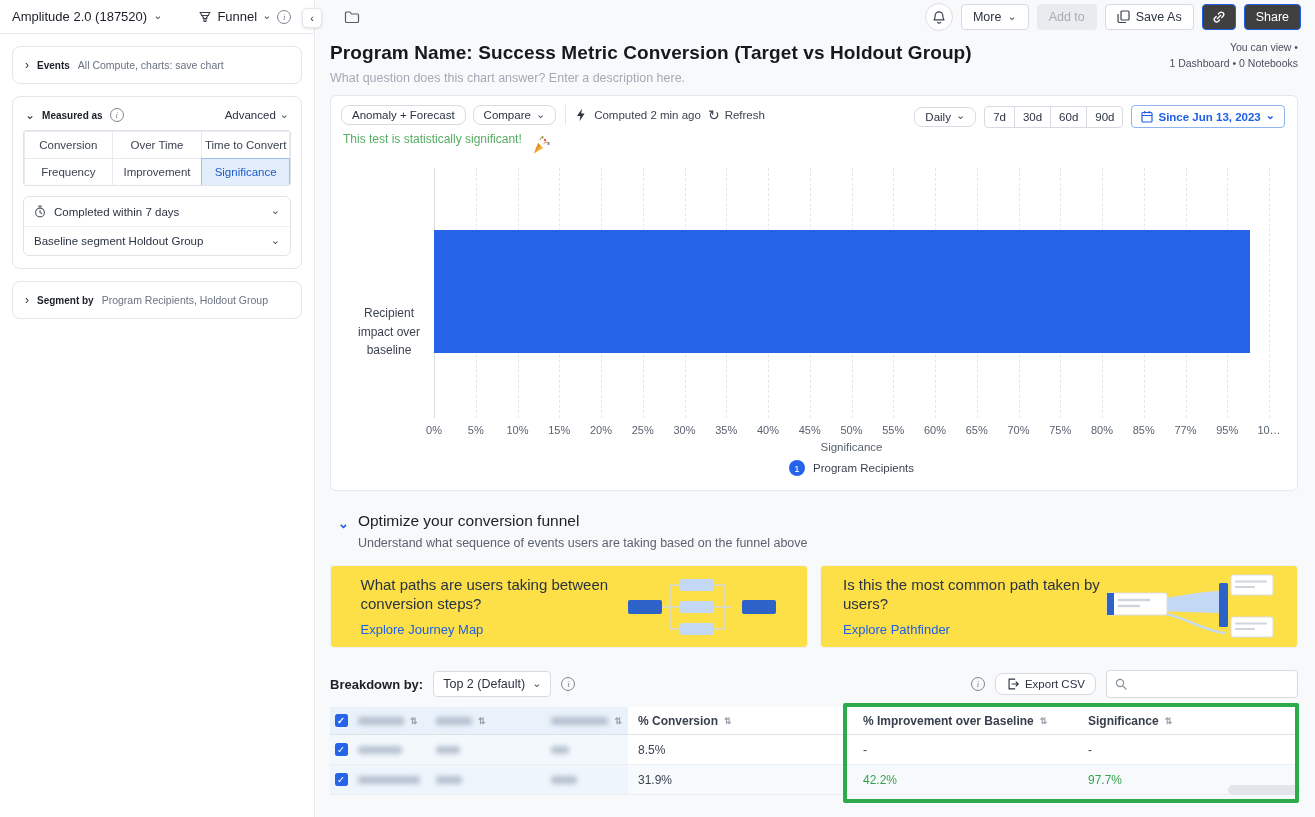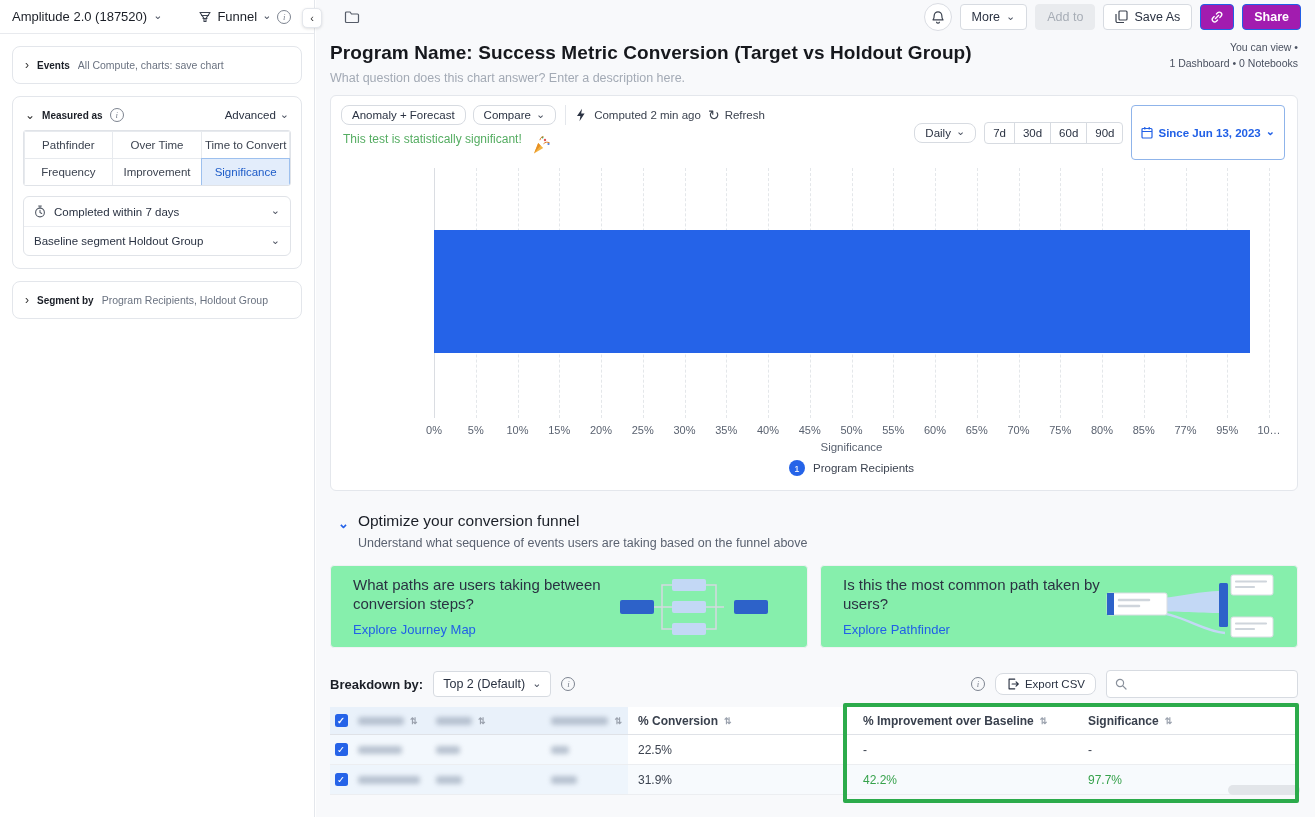--- a/index.html
+++ b/index.html
@@ -31,61 +31,61 @@
   .drop-row + .drop-row { border-top:1px solid #eceef2; }
   .drop-row .chev { margin-left:auto; }
 
   
   .main { position:absolute; left:316px; top:0; width:999px; height:817px; background:#f8f9fb; }
   .main-topbar { height:34px; display:flex; align-items:center; padding:0 14px 0 28px; }
   .tb-right { margin-left:auto; display:flex; align-items:center; gap:8px; }
   .bell-btn { width:28px; height:28px; border:1px solid #dadde3; border-radius:50%; background:#fff; display:flex; align-items:center; justify-content:center; }
   .btn { border:1px solid #d7dbe1; background:#fff; border-radius:4px; font-size:12.5px; color:#2a3242; padding:5px 11px; display:flex; align-items:center; gap:6px; white-space:nowrap; }
   .btn.disabled { background:#e9ebee; border-color:#e9ebee; color:#a7adb6;align-items:center; }
-  .btn.blue { background:#a21caf; border-color:#2160e6; color:#fff; font-weight:bold; }
+  .btn.blue { background:#404040; border-color:#2160e6; color:#fff; font-weight:normal; }
   .btn.icon-only { padding:5px 9px; }
 
   .title-block { margin:8px 17px 0 14px; position:relative; }
   .page-title { font-size:19px; font-weight:bold; color:#16181d; letter-spacing:.1px; }
   .page-desc { margin-top:7px; font-size:12.5px; color:#a3aab5; }
   .title-meta { position:absolute; right:0; top:-2px; text-align:right; font-size:10.5px; color:#4a5160; line-height:1.5; }
 
   
   .chart-card { position:relative; margin:10px 17px 0 14px; height:396px; background:#fff; border:1px solid #e4e7ec; border-radius:6px; }
   .cc-toolbar { position:absolute; left:10px; top:9px; display:flex; align-items:center; gap:7px; }
   .small-btn { border:1px solid #d7dbe1; background:#fff; border-radius:8px; font-size:11.5px; color:#2a3242; padding:3px 10px; display:flex; align-items:center; gap:5px; white-space:nowrap; }
   .cc-divider { width:1px; height:20px; background:#e4e7ec; margin:0 2px; }
   .cc-meta { font-size:11.5px; color:#3c4350; display:flex; align-items:center; gap:5px; }
   .cc-toolbar-right { position:absolute; right:12px; top:9px; display:flex; align-items:center; gap:8px; }
   .range-group { display:flex; }
   .range-group .small-btn { border-radius:0; margin-left:-1px; padding:4px 8px; }
   .range-group .small-btn:first-child { border-radius:4px 0 0 4px; margin-left:0; }
   .range-group .small-btn:last-child { border-radius:0 4px 4px 0; }
-  .date-btn { border:1px solid #8fb4ea; color:#2160e6; font-weight:bold; background:#fff; border-radius:4px; font-size:11.5px; padding:20px 9px; display:flex; align-items:center; gap:5px; }
+  .date-btn { border:1px solid #8fb4ea; color:#2160e6; font-weight:bold; background:#fff; border-radius:4px; font-size:11.5px; padding:4px 9px; display:flex; align-items:center; gap:5px; }
   .sig-note { position:absolute; left:12px; top:36px; font-size:12px; color:#55ad62; display:flex; align-items:flex-start; gap:8px; }
 
   .plot { position:absolute; left:103px; top:72px; width:835px; height:250px; }
   .gridline { position:absolute; top:0; bottom:0; border-left:1px dashed #e4e7ea; }
   .axisline { position:absolute; top:0; bottom:0; left:0; border-left:1px solid #dadde2; }
   .impact-bar { position:absolute; left:0; top:62px; height:123px; background:#2563e8; }
   .ylabel { position:absolute; left:14px; top:208px; width:88px; text-align:center; font-size:12px; color:#3c4350; line-height:1.55; }
   .xticks { position:absolute; left:103px; top:328px; width:835px; height:14px; font-size:11px; color:#5a6270; }
   .xticks span { position:absolute; transform:translateX(-50%); white-space:nowrap; }
   .xaxis-label { position:absolute; left:103px; top:345px; width:835px; text-align:center; font-size:11.5px; color:#5a6270; }
   .legend { position:absolute; left:103px; top:364px; width:835px; display:flex; align-items:center; justify-content:center; gap:8px; }
   .legend-badge { width:16px; height:16px; border-radius:50%; background:#2563e8; color:#fff; font-size:9.5px; display:flex; align-items:center; justify-content:center; }
   .legend-label { font-size:11.5px; color:#3c4350; }
 
   
   .optimize-head { margin:21px 17px 0 22px; display:flex; gap:9px; }
   .opt-chev { color:#2563e8; font-size:13px; font-weight:bold; margin-top:4px; }
   .opt-title { font-size:15.5px; color:#1b1f27; }
   .opt-sub { font-size:12.5px; color:#5a6270; margin-top:6px; }
   .cards-row { margin:15px 17px 0 14px; display:flex; gap:12px; }
-  .promo-card { flex:1; background:#86efac; border:1px solid #f0f1f4; border-radius:4px; height:83px; padding:14px 22px; display:flex; align-items:center; justify-content:flex-start; }
+  .promo-card { flex:1; background:#fde047; border:1px solid #f0f1f4; border-radius:4px; height:83px; padding:14px 22px; display:flex; align-items:center; justify-content:center; }
   .promo-q { font-size:15px; color:#2a3242; line-height:1.25; max-width:265px; }
   .promo-link { font-size:13px; color:#2160e6; margin-top:9px; }
 
   
   .breakdown-row { margin:22px 17px 0 14px; display:flex; align-items:center; gap:10px; }
   .bd-label { font-size:13px; font-weight:bold; color:#1b1f27; }
   .bd-select { border:1px solid #d7dbe1; background:#fff; border-radius:4px; font-size:12.5px; color:#2a3242; padding:5px 9px; display:flex; align-items:center; gap:7px; }
   .bd-right { margin-left:auto; display:flex; align-items:center; gap:10px; }
   .search-box { width:192px; height:28px; border:1px solid #d7dbe1; border-radius:4px; background:#fff; display:flex; align-items:center; padding:0 8px; gap:6px; }
   .search-box input { border:none; outline:none; flex:1; font-size:12px; font-family:inherit; background:transparent; }
@@ -139,21 +139,21 @@
       <div class="measured-head">
         <span class="side-caret">⌄</span>
         <span class="side-label">Measured as</span>
         <span class="info-circ">i</span>
         <span class="advanced">
             <span>Advanced</span>
             <span class="chev">⌄</span>
           </span>
       </div>
       <div class="tab-grid">
-        <div class="tab-cell">Pathfinder</div>
+        <div class="tab-cell">Conversion</div>
         <div class="tab-cell">Over Time</div>
         <div class="tab-cell">Time to Convert</div>
         <div class="tab-cell">Frequency</div>
         <div class="tab-cell">Improvement</div>
         <div class="tab-cell sel">Significance</div>
       </div>
       <div class="drop-box">
         <div class="drop-row">
           <svg width="12" height="13" viewBox="0 0 12 13">
               <circle cx="6" cy="7.5" r="4.4" fill="none" stroke="#555c68" stroke-width="1.1"></circle>
@@ -292,20 +292,21 @@
         <div class="gridline" style="left:65%"></div>
           <div class="gridline" style="left:70%"></div>
         <div class="gridline" style="left:75%"></div>
           <div class="gridline" style="left:80%"></div>
         <div class="gridline" style="left:85%"></div>
           <div class="gridline" style="left:90%"></div>
         <div class="gridline" style="left:95%"></div>
           <div class="gridline" style="left:100%"></div>
         <div class="impact-bar" style="width: 97.7%; background: rgb(37, 99, 232);"></div>
       </div>
+      <div class="ylabel">Recipient impact over baseline</div>
       <div class="xticks">
         <span style="left:0%">0%</span>
           <span style="left:5%">5%</span>
         <span style="left:10%">10%</span>
           <span style="left:15%">15%</span>
         <span style="left:20%">20%</span>
           <span style="left:25%">25%</span>
         <span style="left:30%">30%</span>
           <span style="left:35%">35%</span>
         <span style="left:40%">40%</span>
@@ -433,21 +434,21 @@
           </div>
         <div class="cell left-zone">
             <span class="blur-bar" style="width:44px"></span>
           </div>
         <div class="cell left-zone">
             <span class="blur-bar" style="width:24px"></span>
           </div>
         <div class="cell left-zone">
             <span class="blur-bar" style="width:18px"></span>
           </div>
-        <div class="cell">22.5%</div>
+        <div class="cell">8.5%</div>
         <div class="cell">-</div>
         <div class="cell">-</div>
 
         <div class="row2" style="display:contents">
           <div class="cell left-zone cb-cell">
               <span class="checkbox">✓</span>
             </div>
           <div class="cell left-zone">
               <span class="blur-bar" style="width:62px"></span>
             </div>

